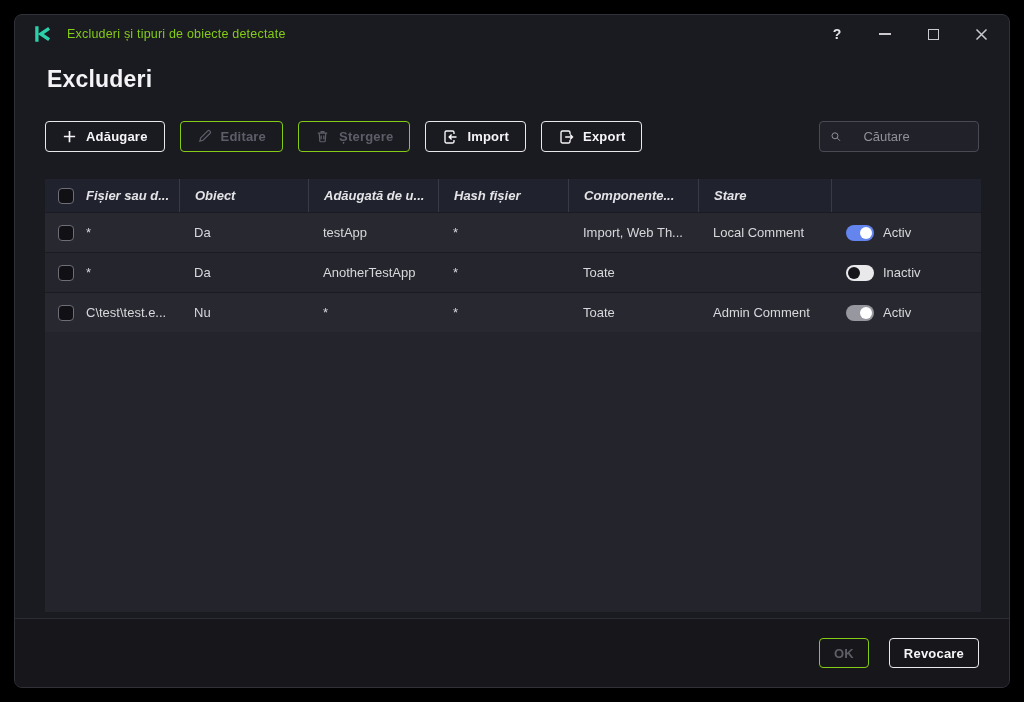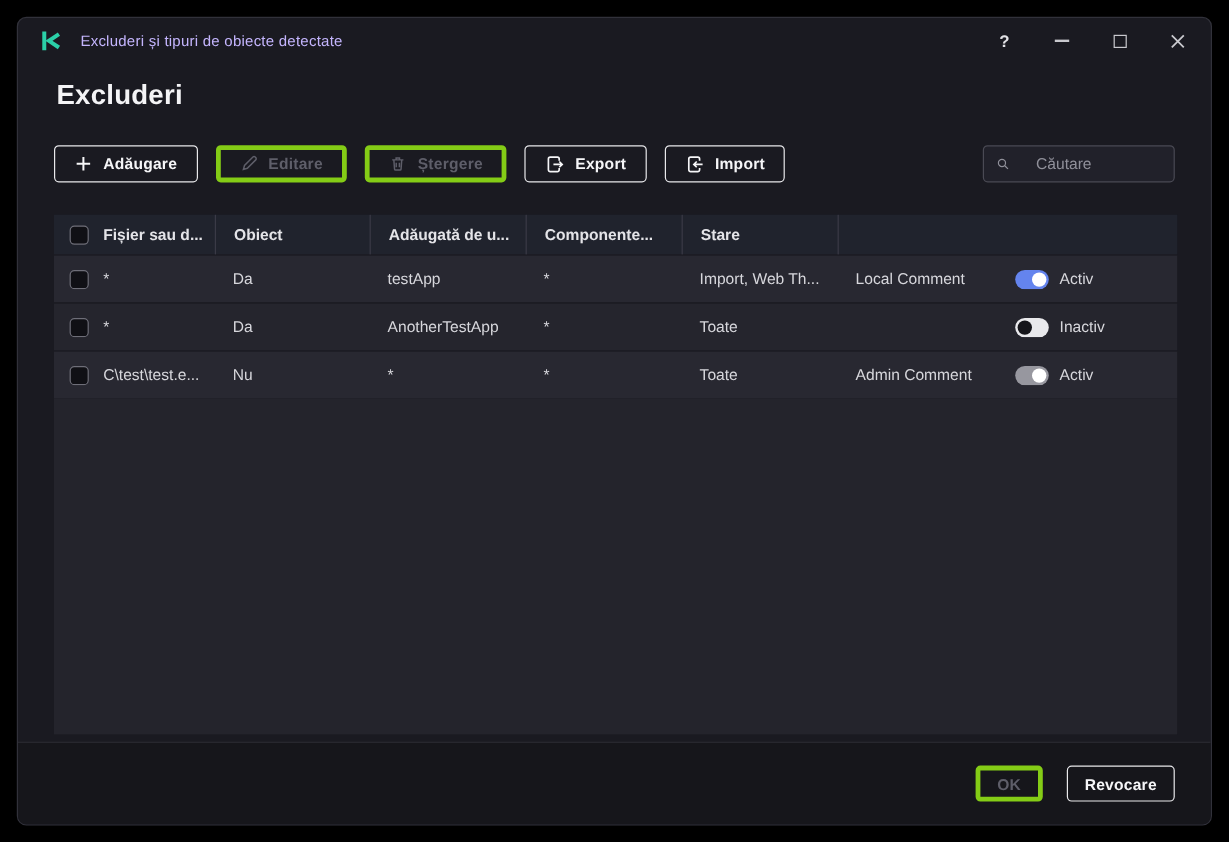--- a/index.html
+++ b/index.html
@@ -4,49 +4,49 @@
 <style>
   * { margin:0; padding:0; box-sizing:border-box; }
   html,body { width:1024px; height:702px; background:#000; font-family:"Liberation Sans", sans-serif; overflow:hidden; }
 
   .window { position:absolute; left:14px; top:14px; width:996px; height:674px;
             background:#1A1A21; border:1px solid #31313A; border-radius:8px; overflow:hidden; }
 
   
   .titlebar { height:38px; display:flex; align-items:center; padding:0 20px 0 18px; }
   .logo { width:20px; height:20px; margin-right:14px; flex:none; }
-  .win-title { font-size:12.5px; color:#c4b5fd; letter-spacing:.2px; }
+  .win-title { font-size:12.5px; color:#84cc16; letter-spacing:.2px; }
   .win-controls { margin-left:auto; display:flex; align-items:center; gap:32px; color:#C9C9CE; }
   .wc { width:16px; height:16px; display:flex; align-items:center; justify-content:center; cursor:default; }
   .wc-help { font-size:14px; font-weight:700; color:#E2E2E6; }
   .min-bar { width:12px; height:2px; background:#C9C9CE; }
   .max-box { width:11px; height:11px; border:1.5px solid #C9C9CE; }
 
   
   .heading { margin:13px 0 0 32px; font-size:23px; font-weight:700; color:#F4F4F6; letter-spacing:.2px; }
 
   
   .toolbar { display:flex; align-items:center; margin:28px 30px 0 30px; gap:15px; }
   .btn { height:31px; border-radius:4px; display:inline-flex; align-items:center; gap:9px;
          padding:0 16px; font-size:13px; font-weight:700; background:transparent; letter-spacing:.2px;
          font-family:"Liberation Sans", sans-serif; }
   .btn svg { flex:none; }
   .btn.enabled  { border:1px solid #E9E9EC; color:#F6F6F8; cursor:pointer; }
-  .btn.disabled { border:4px solid #84cc16; color:#5E5E69; }
+  .btn.disabled { border:1px solid #84cc16; color:#5E5E69; }
   .search { margin-left:auto; width:160px; height:31px; border:1px solid #4A4A54; border-radius:4px;
             background:#21212A; display:flex; align-items:center; padding:0 10px; gap:22px; color:#90909A; }
   .search input { background:transparent; border:0; outline:0; color:#E9E9EC; font-size:13px; width:100%;
                   font-family:"Liberation Sans", sans-serif; }
   .search input::placeholder { color:#90909A; }
 
   
   .table { margin:27px 30px 0 30px; width:936px; }
   .grid-cols { display:grid; grid-template-columns:38px 96px 129px 130px 130px 130px 133px 132px 18px; }
   .thead { height:33px; background:#20232D; align-items:center; font-weight:700; font-size:13px; color:#E4E4E8; }
-  .hcell { height:100%; display:flex; align-items:center; padding-left:15px; }
+  .hcell { height:100%; display:flex; align-items:center; padding-left:15px;font-style:italic; }
   .hcell.sep { border-left:1px solid #3A3A46; }
   .hcell.first-text { padding-left:3px; }
   .hcell.cb-cell { padding-left:13px; }
   .trow { height:40px; align-items:center; font-size:13px; color:#D7D7DC; border-top:1px solid #1A1A21; }
   .trow.shade-a { background:#282831; }
   .trow.shade-b { background:#25252D; }
   .cell { padding-left:15px; white-space:nowrap; overflow:hidden; }
   .cell.first-text { padding-left:3px; }
   .cell.cb-cell { padding-left:13px; }
   .cb { width:16px; height:16px; border:1.5px solid #6E6E78; border-radius:4px; background:#101015; display:block; cursor:pointer; }
@@ -113,48 +113,49 @@
     </button>
     <button class="btn disabled">
       <svg width="15" height="15" viewBox="0 0 16 16">
           <path d="M3 4.5h10M6.5 4V2.8h3V4M4.5 4.5l.6 8.2a1 1 0 0 0 1 .9h3.8a1 1 0 0 0 1-.9l.6-8.2M6.6 7v4M9.4 7v4" fill="none" stroke="currentColor" stroke-width="1.3"></path>
         </svg>
       <span>Ștergere</span>
     </button>
     <button class="btn enabled">
       <svg width="16" height="16" viewBox="0 0 16 16">
           <path d="M12 5V3.5A1.5 1.5 0 0 0 10.5 2h-6A1.5 1.5 0 0 0 3 3.5v9A1.5 1.5 0 0 0 4.5 14h6a1.5 1.5 0 0 0 1.5-1.5V11" fill="none" stroke="currentColor" stroke-width="1.4"></path>
-          <path d="M7.2 8h7.3M12.1 5.6L14.5 8l-2.4 2.4" fill="none" stroke="currentColor" stroke-width="1.4"></path>
-        </svg>
-      <span>Export</span>
+          <path d="M14.5 8H7.2M9.6 5.6L7.2 8l2.4 2.4" fill="none" stroke="currentColor" stroke-width="1.4"></path>
+        </svg>
+      <span>Import</span>
     </button>
     <button class="btn enabled">
       <svg width="16" height="16" viewBox="0 0 16 16">
           <path d="M12 5V3.5A1.5 1.5 0 0 0 10.5 2h-6A1.5 1.5 0 0 0 3 3.5v9A1.5 1.5 0 0 0 4.5 14h6a1.5 1.5 0 0 0 1.5-1.5V11" fill="none" stroke="currentColor" stroke-width="1.4"></path>
-          <path d="M14.5 8H7.2M9.6 5.6L7.2 8l2.4 2.4" fill="none" stroke="currentColor" stroke-width="1.4"></path>
-        </svg>
-      <span>Import</span>
+          <path d="M7.2 8h7.3M12.1 5.6L14.5 8l-2.4 2.4" fill="none" stroke="currentColor" stroke-width="1.4"></path>
+        </svg>
+      <span>Export</span>
     </button>
     <div class="search">
       <svg width="15" height="15" viewBox="0 0 16 16">
           <circle cx="7" cy="7" r="4.2" fill="none" stroke="currentColor" stroke-width="1.4"></circle>
           <path d="M10.3 10.3L14 14" stroke="currentColor" stroke-width="1.4"></path>
         </svg>
       <input type="text" placeholder="Căutare" style="">
     </div>
   </div>
 
   <div class="table">
     <div class="thead grid-cols">
       <div class="hcell cb-cell">
           <span class="cb"></span>
         </div>
       <div class="hcell first-text">Fișier sau d...</div>
       <div class="hcell sep">Obiect</div>
       <div class="hcell sep">Adăugată de u...</div>
+      <div class="hcell sep">Hash fișier</div>
       <div class="hcell sep">Componente...</div>
       <div class="hcell sep">Stare</div>
       <div class="hcell sep"></div>
     </div>
 
     <div class="trow grid-cols shade-a">
       <div class="cell cb-cell">
           <span class="cb"></span>
         </div>
       <div class="cell first-text">*</div>

